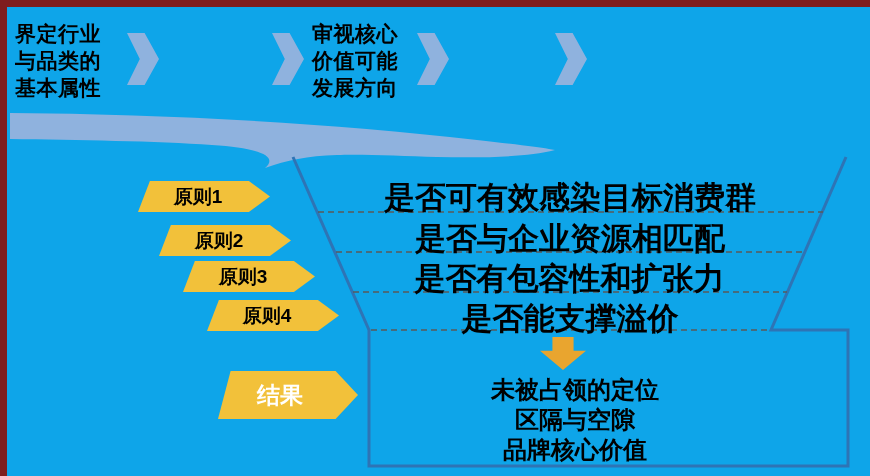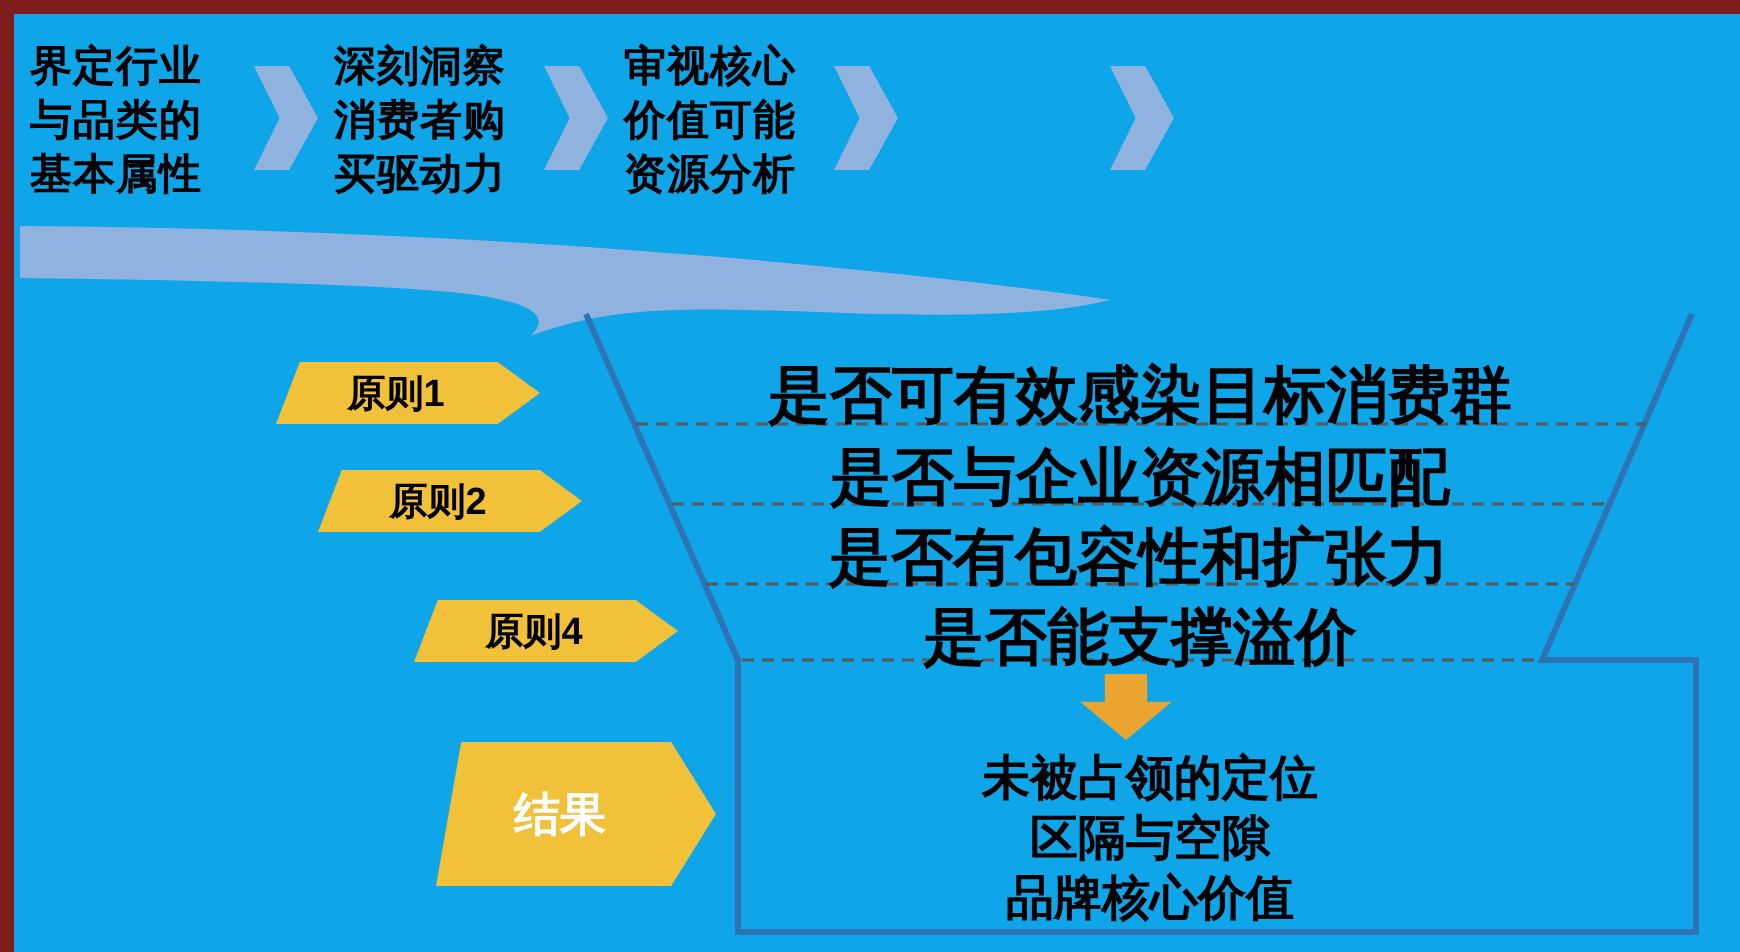--- a/index.html
+++ b/index.html
@@ -23,47 +23,44 @@
     position:absolute; height:32px; text-align:center;
     font-size:31px; font-weight:bold;
   }
   .tag {
     position:absolute; background:#F2C13A;
     display:flex; align-items:center; justify-content:center;
     font-weight:bold;
     clip-path:polygon(9% 0, 84% 0, 100% 50%, 84% 100%, 0 100%);
   }
   .tag.principle {width:132px; height:31px; font-size:19px; padding-right:12px; box-sizing:border-box;text-align:right;}
-  .tag.result-tag {width:140px; height:72px; font-size:23px; color:#ffffff; padding-right:16px; box-sizing:border-box;}
+  .tag.result-tag {width:140px; height:48px; font-size:23px; color:#ffffff; padding-right:16px; box-sizing:border-box;}
   .down-arrow {
     position:absolute; left:533px; top:330px; width:46px; height:33px;
     background:#E9A52F;
     clip-path:polygon(27% 0, 73% 0, 73% 42%, 100% 42%, 50% 100%, 0 42%, 27% 42%);
   }
   .result-lines {
     position:absolute; left:362px; top:368px; width:412px;
     text-align:center; font-size:24px; font-weight:bold; line-height:30px;
   }
 </style>
 </head>
 <body>
 
 <div class="stage">
 
   <div class="step" style="left:8px">界定行业
 与品类的
 基本属性</div>
   <div class="chevron" style="left:120px"></div>
-  <div class="step" style="left:160px">深刻洞察
-消费者购
-买驱动力</div>
   <div class="chevron" style="left:265px"></div>
   <div class="step" style="left:305px">审视核心
 价值可能
-资源分析</div>
+发展方向</div>
   <div class="chevron" style="left:410px"></div>
   <div class="chevron" style="left:548px"></div>
 
   <svg class="diagram-svg" width="868" height="474" viewBox="0 0 868 474">
     <path fill="#8FB2DE" d="M3,106
              C 160,107 320,116 470,133
              C 505,137 530,140 548,143
              C 520,150 480,151 430,150
              C 395,149 355,147 330,148
              C 300,149 280,153 258,161
@@ -74,22 +71,25 @@
   </svg>
 
   <div class="q" style="left:310px; top:170px; width:506px">是否可有效感染目标消费群</div>
   <div class="q" style="left:328px; top:211px; width:470px">是否与企业资源相匹配</div>
   <div class="q" style="left:362px; top:291px; width:402px">是否能支撑溢价</div>
   <div class="q" style="left:345px; top:251px; width:435px">是否有包容性和扩张力</div>
 
   <div class="tag principle" style="left:131px; top:174px">
     <span>原则1</span>
   </div>
-  <div class="tag principle" style="left:152px; top:228px">
+  <div class="tag principle" style="left:152px; top:218px">
     <span>原则2</span>
+  </div>
+  <div class="tag principle" style="left:176px; top:254px">
+    <span>原则3</span>
   </div>
   <div class="tag principle" style="left:200px; top:293px">
     <span>原则4</span>
   </div>
 
   <div class="tag result-tag" style="left:211px; top:364px">
     <span>结果</span>
   </div>
 
   <div class="down-arrow"></div>

